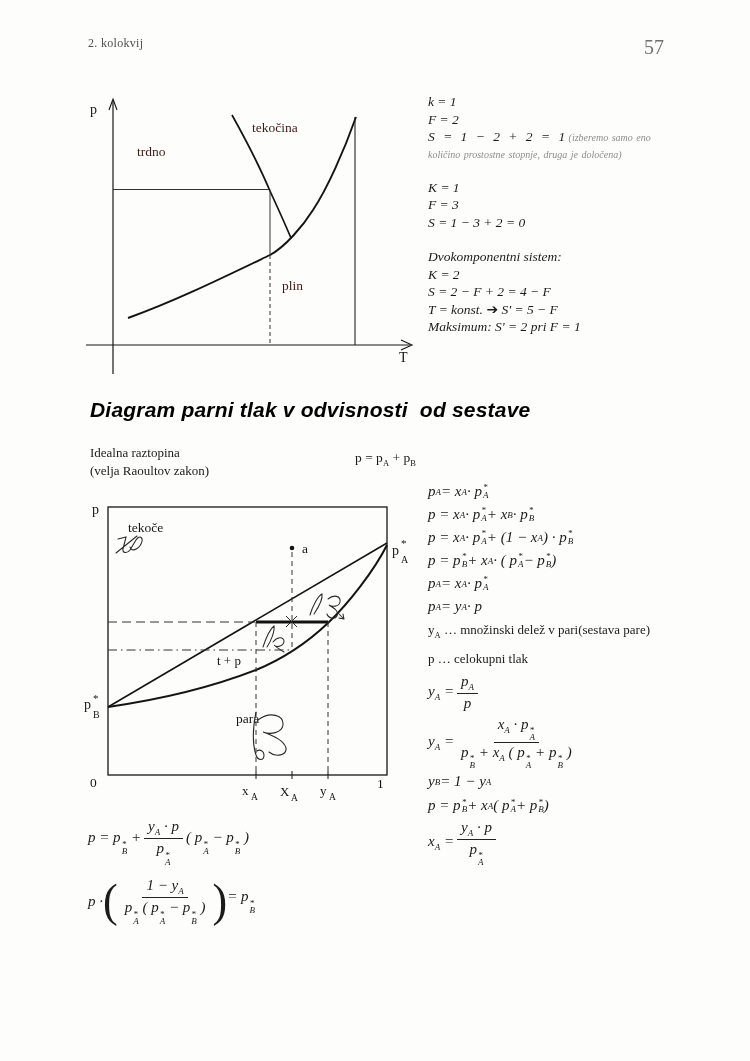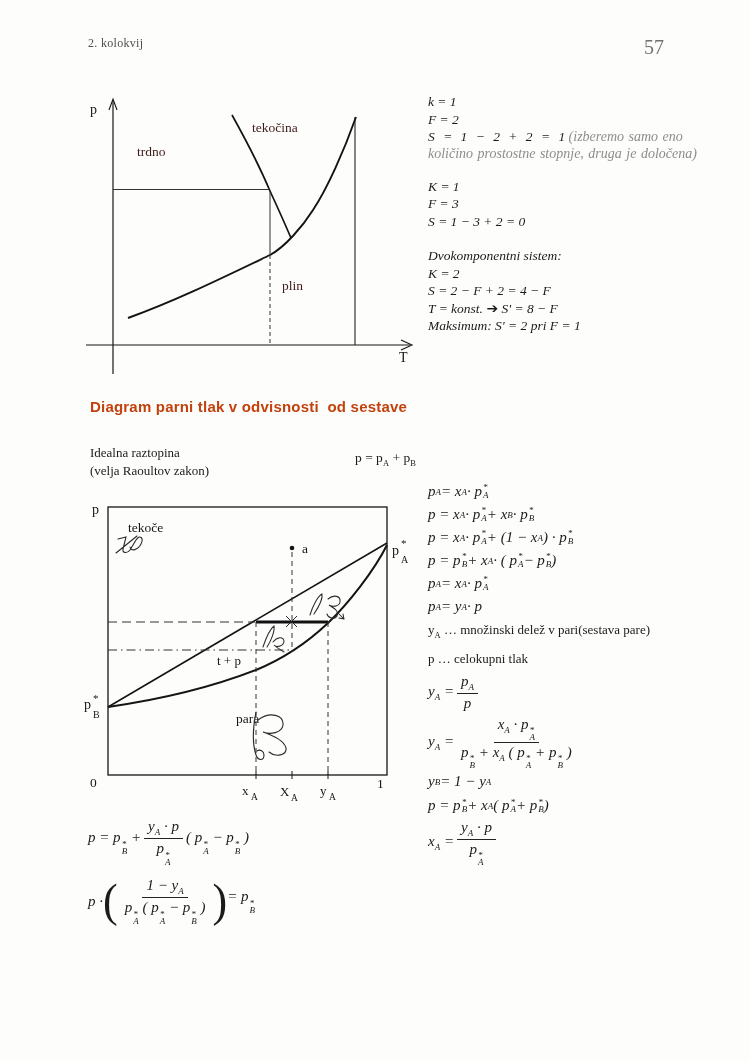--- a/index.html
+++ b/index.html
@@ -6,25 +6,25 @@
   body{width:750px;height:1061px;position:relative;background:#fdfdfc;overflow:hidden;
        font-family:"Liberation Serif",serif;color:#1b1b1b;}
   .abs{position:absolute;}
   
   .hdr{font-size:12px;color:#4f4f4f;letter-spacing:0.3px;}
   .pageno{font-size:20px;color:#707070;}
   
   .notes{width:308px;font-size:13.5px;line-height:17.5px;color:#1b1b1b;}
   .notes .blk{margin-bottom:17px;}
   .spread{word-spacing:5px;}
-  .fine{font-size:14px;color:#8d8d8d;word-spacing:1px;}
+  .fine{font-size:10px;color:#8d8d8d;word-spacing:1px;}
   .arrow{font-family:"DejaVu Sans",sans-serif;font-size:14px;font-weight:bold;}
   
-  .title{font-family:"Liberation Sans",sans-serif;font-weight:bold;
-         font-size:15px;color:#c2410c;white-space:pre-wrap;letter-spacing:0.2px;}
+  .title{font-family:"Liberation Sans",sans-serif;font-weight:bold;font-style:italic;
+         font-size:21px;color:#000000;white-space:pre-wrap;letter-spacing:0.2px;}
   .body13{font-size:13px;line-height:17.5px;}
   
   .math{font-family:"Liberation Serif",serif;font-style:italic;font-size:15px;color:#1b1b1b;}
   .math sub{font-size:9px;}
   .ss{display:inline-flex;flex-direction:column;align-items:flex-start;font-size:9px;
       line-height:0.78;vertical-align:-0.45em;margin-left:1px;font-style:italic;}
   .frac{display:inline-flex;flex-direction:column;align-items:center;vertical-align:middle;margin:0 3px;justify-content:center;}
   .frac .num{padding:0 4px 1px;border-bottom:1.2px solid #222;}
   .frac .den{padding:1px 4px 0;}
   .frow{display:flex;align-items:center;}
@@ -77,21 +77,21 @@
   </div>
   <div class="blk">
     <div>K = 1</div>
     <div>F = 3</div>
     <div>S = 1 − 3 + 2 = 0</div>
   </div>
   <div class="blk">
     <div>Dvokomponentni sistem:</div>
     <div>K = 2</div>
     <div>S = 2 − F + 2 = 4 − F</div>
-    <div><span>T = konst.</span> <span class="arrow">➔</span> <span>S' = 8 − F</span></div>
+    <div><span>T = konst.</span> <span class="arrow">➔</span> <span>S' = 5 − F</span></div>
     <div>Maksimum: S' = 2 pri F = 1</div>
   </div>
 </div>
 
 <div class="abs title" style="left:90px;top:398px;">Diagram parni tlak v odvisnosti  od sestave</div>
 
 <div class="abs body13" style="left:90px;top:444px;">
   <div>Idealna raztopina</div>
   <div>(velja Raoultov zakon)</div>
 </div>

